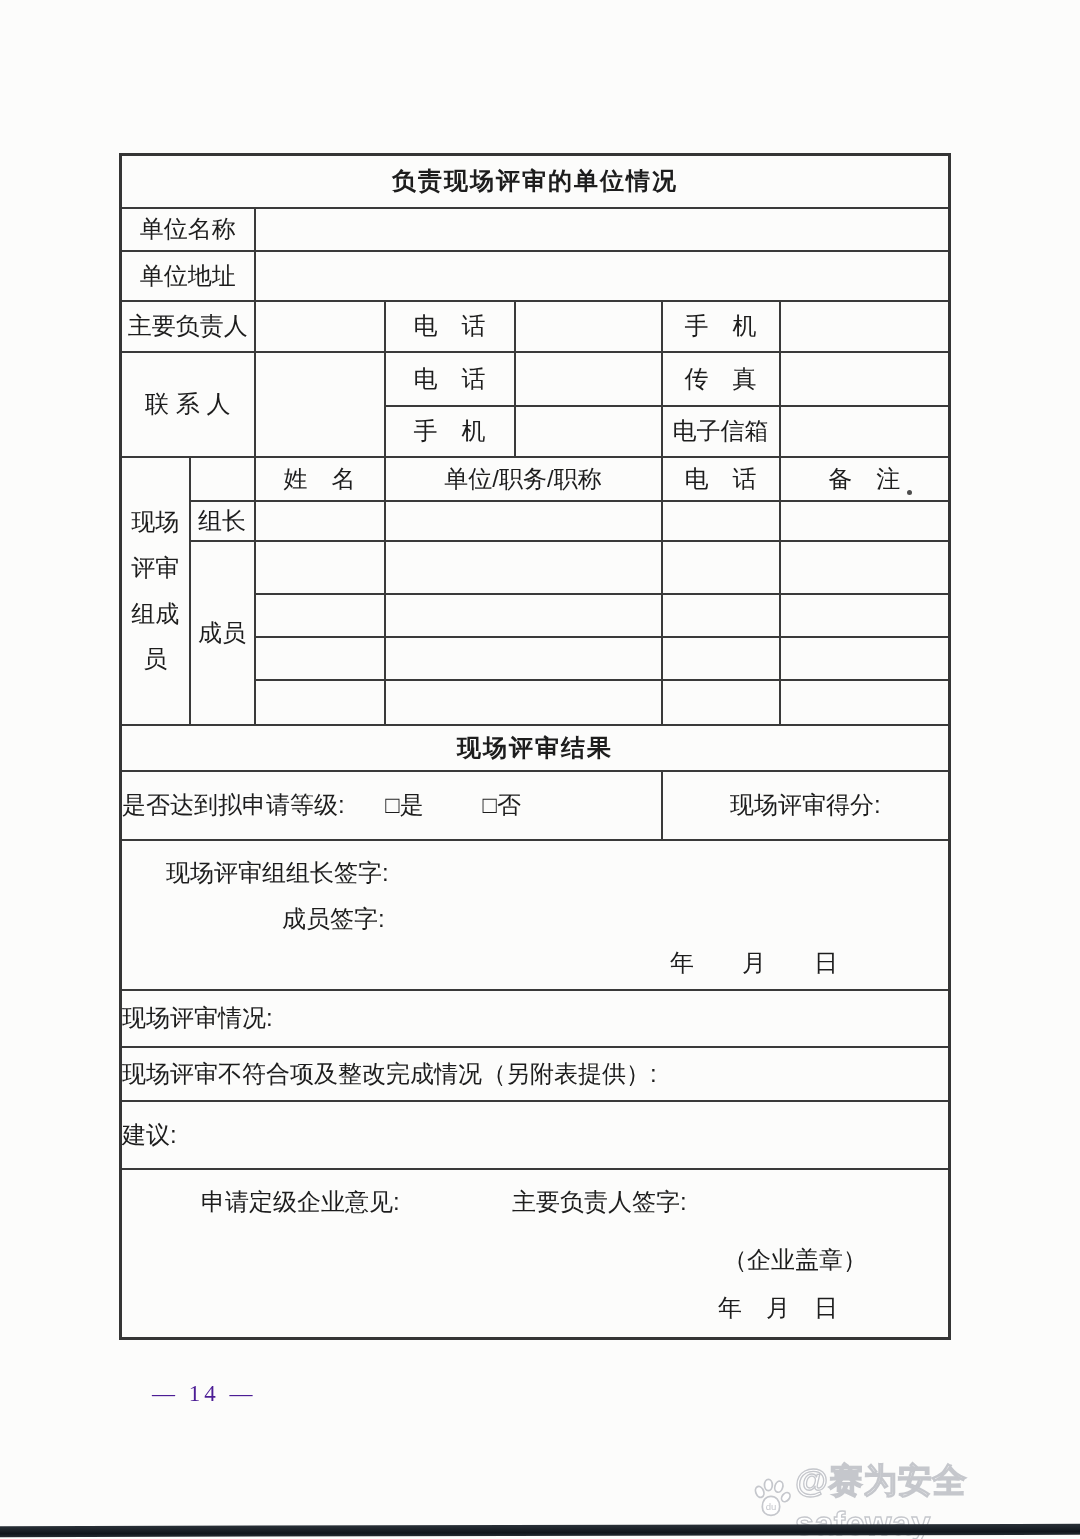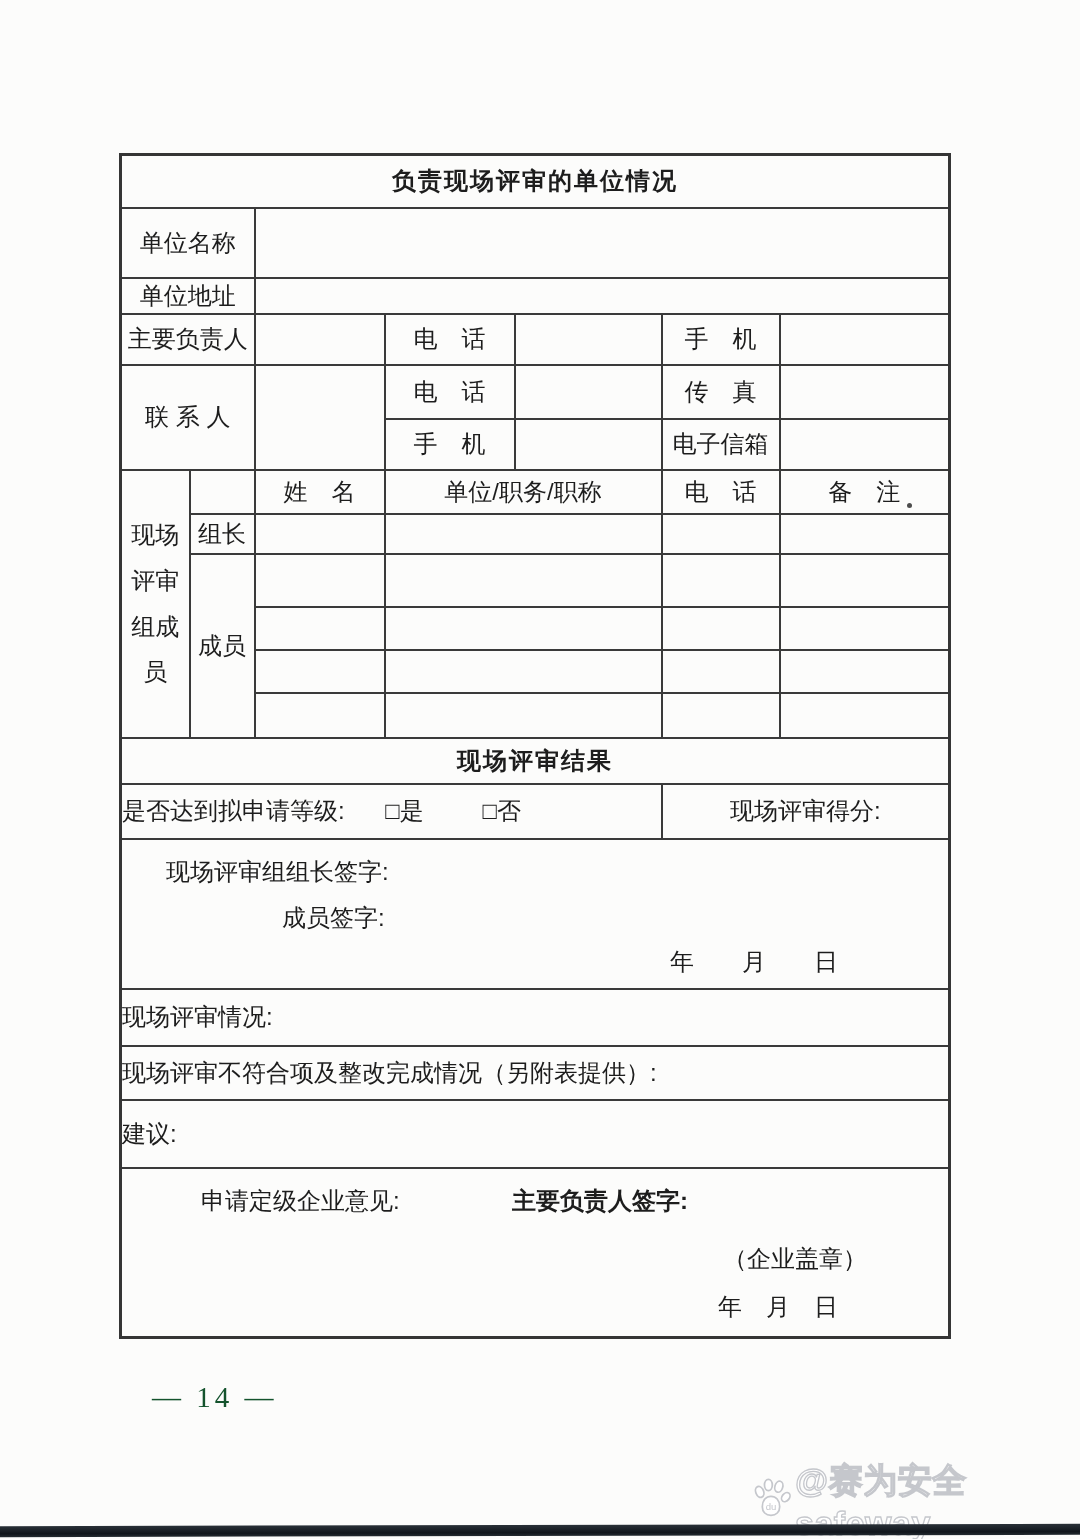--- a/index.html
+++ b/index.html
@@ -49,34 +49,34 @@
   .q-no{margin-left:52px;}
   td.score-cell{text-align:center;}
   td.rel{position:relative;}
   .abs{position:absolute;white-space:nowrap;}
   
   .sig-leader{left:44px;top:16px;}
   .sig-member{left:160px;top:62px;}
   .sig-date{left:548px;top:106px;}
   
   .op-label{left:44px;top:16px;margin-left:35px;}
-  .op-sign{left:390px;top:16px;font-weight:bold;}
+  .op-sign{left:390px;top:16px;}
   .op-seal{left:594px;top:74px;margin-left:7px;}
   .op-date{left:596px;top:122px;}
   
   .note-dot{
     position:absolute;right:36px;bottom:5px;
     width:5px;height:5px;border-radius:50%;
     background:#4d4d4d;
   }
   
   .page-num{
     position:absolute;left:152px;top:1381px;
     font-family:"Liberation Serif","DejaVu Serif",serif;
-    font-size:29px;letter-spacing:4px;color:#14532d;
+    font-size:23px;letter-spacing:4px;color:#4c1d95;
   }
   .watermark{
     position:absolute;left:750px;top:1477px;
     display:flex;align-items:center;
     height:46px;
   }
   .wm-icon{margin-right:3px;}
   .wm-text{
     font-size:34px;font-weight:bold;
     color:#ffffff;
@@ -102,26 +102,26 @@
       <col style="width:147px">
       <col style="width:118px">
     <col style="width:170px">
   </colgroup>
 
   <tbody>
       <tr style="height:53px">
     <td colspan="7" class="title-cell">负责现场评审的单位情况</td>
   </tr>
 
-  <tr style="height:70px">
+  <tr style="height:43px">
     <td colspan="2" class="lab">单位名称</td>
     <td colspan="5"></td>
   </tr>
 
-  <tr style="height:36px">
+  <tr style="height:50px">
     <td colspan="2" class="lab">单位地址</td>
     <td colspan="5"></td>
   </tr>
 
   <tr style="height:51px">
     <td colspan="2" class="lab">主要负责人</td>
     <td></td>
     <td class="lab">电　话</td>
     <td></td>
     <td class="lab">手　机</td>
@@ -188,21 +188,21 @@
     <td></td>
     <td colspan="2"></td>
     <td></td>
     <td></td>
   </tr>
 
   <tr style="height:46px">
     <td colspan="7" class="title-cell">现场评审结果</td>
   </tr>
 
-  <tr style="height:55px">
+  <tr style="height:69px">
     <td colspan="5" class="qcell">
       <span>是否达到拟申请等级:</span>
       <span class="q-yes">□是</span>
       <span class="q-no">□否</span>
     </td>
     <td colspan="2" class="score-cell">现场评审得分:</td>
   </tr>
 
   <tr style="height:150px">
     <td colspan="7" class="rel">

